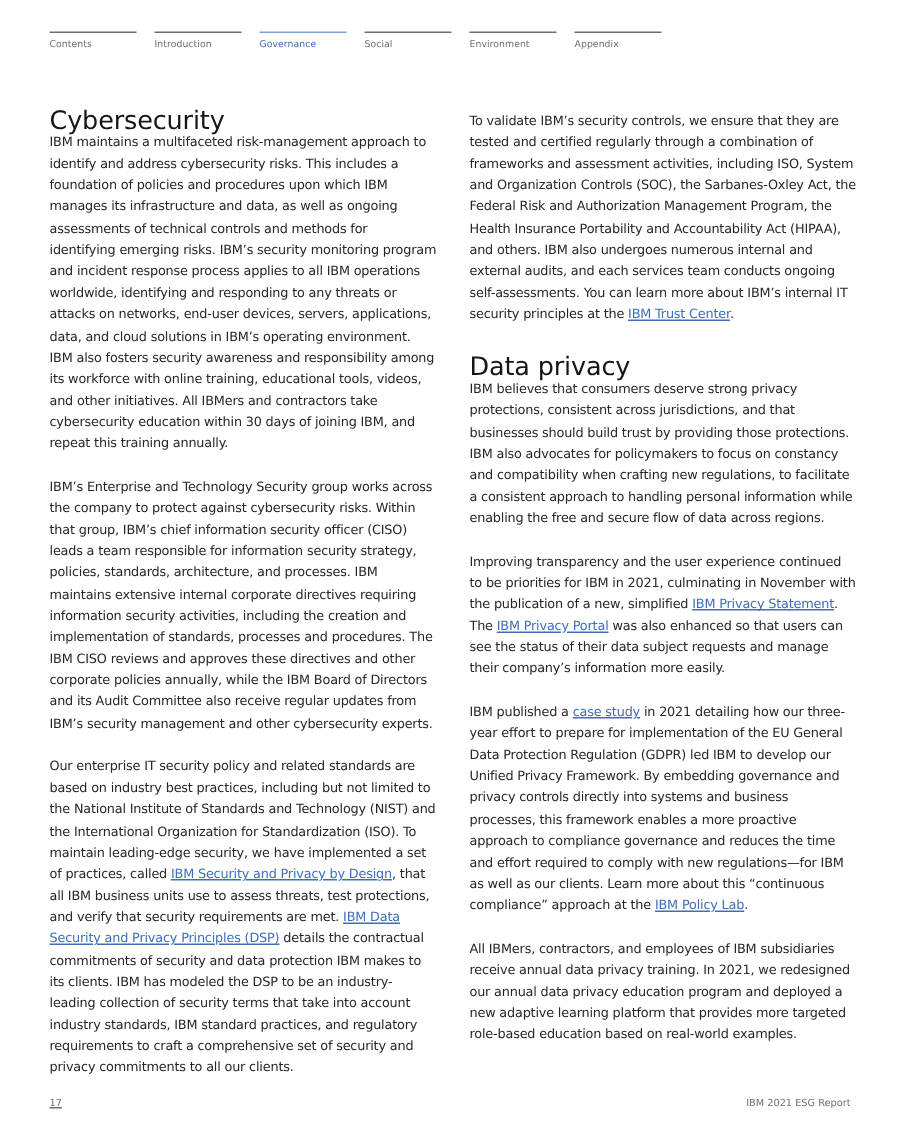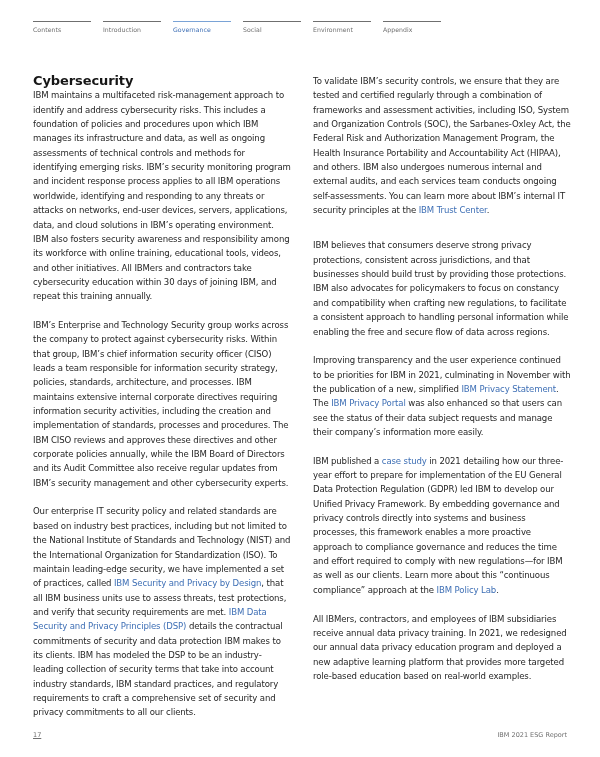--- a/index.html
+++ b/index.html
@@ -8,26 +8,26 @@
       font-family: "DejaVu Sans", sans-serif; color: #161616;
     }
     .nav { position: absolute; top: 21px; left: 33px; display: flex; gap: 12px; }
     .nav-item { width: 58px; border-top: 1px solid #6f6f6f; padding-top: 4px;
       font-size: 6.2px; color: #6f6f6f; letter-spacing: 0.05px; cursor: pointer; }
     .nav-item.active { border-top-color: #7aa3d6; color: #3e6fb5; }
     .col { position: absolute; top: 74px; width: 258px;
       font-size: 8.55px; line-height: 14.35px; letter-spacing: -0.12px; color: #262626; }
     .col.left { left: 33px; }
     .col.right { left: 313px; width: 258px; }
-    .col h2 { margin: 0; font-size: 13px; line-height: 14.4px; font-weight: bold;
+    .col h2 { margin: 0; font-size: 17px; line-height: 14.4px; font-weight: normal;
       color: #161616; letter-spacing: -0.1px; }
     .col p { margin: 0; }
     .gap { height: 14.4px; }
     .gap2 { height: 21px; }
-    a.lnk { color: #3e6fb5; text-decoration-thickness: 0.6px; }
+    a.lnk { color: #3e6fb5; text-decoration: underline; text-decoration-thickness: 0.6px; }
     .footer-page { position: absolute; left: 33px; top: 731px; font-size: 6.5px; color: #6f6f6f; text-decoration: underline; }
     .footer-title { position: absolute; right: 33px; top: 731px; font-size: 6.5px; color: #6f6f6f; padding-left: 40px; }
   </style>
 </head>
 <body>
 
 <nav class="nav">
   <div class="nav-item">Contents</div>
   <div class="nav-item">Introduction</div>
   <div class="nav-item active">Governance</div>
@@ -41,20 +41,21 @@
   <p>IBM maintains a multifaceted risk-management approach to identify and address cybersecurity risks. This includes a foundation of policies and procedures upon which IBM manages its infrastructure and data, as well as ongoing assessments of technical controls and methods for identifying emerging risks. IBM’s security monitoring program and incident response process applies to all IBM operations worldwide, identifying and responding to any threats or attacks on networks, end-user devices, servers, applications, data, and cloud solutions in IBM’s operating environment. IBM also fosters security awareness and responsibility among its workforce with online training, educational tools, videos, and other initiatives. All IBMers and contractors take cybersecurity education within 30 days of joining IBM, and repeat this training annually.</p>
   <div class="gap"></div>
   <p>IBM’s Enterprise and Technology Security group works across the company to protect against cybersecurity risks. Within that group, IBM’s chief information security officer (CISO) leads a team responsible for information security strategy, policies, standards, architecture, and processes. IBM maintains extensive internal corporate directives requiring information security activities, including the creation and implementation of standards, processes and procedures. The IBM CISO reviews and approves these directives and other corporate policies annually, while the IBM Board of Directors and its Audit Committee also receive regular updates from IBM’s security management and other cybersecurity experts.</p>
   <div class="gap"></div>
   <p><span>Our enterprise IT security policy and related standards are based on industry best practices, including but not limited to the National Institute of Standards and Technology (NIST) and the International Organization for Standardization (ISO). To maintain leading-edge security, we have implemented a set of practices, called </span><a class="lnk">IBM Security and Privacy by Design</a><span>, that all IBM business units use to assess threats, test protections, and verify that security requirements are met. </span><a class="lnk">IBM Data Security and Privacy Principles (DSP)</a><span> details the contractual commitments of security and data protection IBM makes to its clients. IBM has modeled the DSP to be an industry-leading collection of security terms that take into account industry standards, IBM standard practices, and regulatory requirements to craft a comprehensive set of security and privacy commitments to all our clients.</span></p>
 </section>
 
 <section class="col right">
   <p><span>To validate IBM’s security controls, we ensure that they are tested and certified regularly through a combination of frameworks and assessment activities, including ISO, System and Organization Controls (SOC), the Sarbanes-Oxley Act, the Federal Risk and Authorization Management Program, the Health Insurance Portability and Accountability Act (HIPAA), and others. IBM also undergoes numerous internal and external audits, and each services team conducts ongoing self-assessments. You can learn more about IBM’s internal IT security principles at the </span><a class="lnk">IBM Trust Center</a><span>.</span></p>
   <div class="gap2"></div>
+  <h2>Data privacy</h2>
   <p>IBM believes that consumers deserve strong privacy protections, consistent across jurisdictions, and that businesses should build trust by providing those protections. IBM also advocates for policymakers to focus on constancy and compatibility when crafting new regulations, to facilitate a consistent approach to handling personal information while enabling the free and secure flow of data across regions.</p>
   <div class="gap"></div>
   <p><span>Improving transparency and the user experience continued to be priorities for IBM in 2021, culminating in November with the publication of a new, simplified </span><a class="lnk">IBM Privacy Statement</a><span>. The </span><a class="lnk">IBM Privacy Portal</a><span> was also enhanced so that users can see the status of their data subject requests and manage their company’s information more easily.</span></p>
   <div class="gap"></div>
   <p><span>IBM published a </span><a class="lnk">case study</a><span> in 2021 detailing how our three-year effort to prepare for implementation of the EU General Data Protection Regulation (GDPR) led IBM to develop our Unified Privacy Framework. By embedding governance and privacy controls directly into systems and business processes, this framework enables a more proactive approach to compliance governance and reduces the time and effort required to comply with new regulations—for IBM as well as our clients. Learn more about this “continuous compliance” approach at the </span><a class="lnk">IBM Policy Lab</a><span>.</span></p>
   <div class="gap"></div>
   <p>All IBMers, contractors, and employees of IBM subsidiaries receive annual data privacy training. In 2021, we redesigned our annual data privacy education program and deployed a new adaptive learning platform that provides more targeted role-based education based on real-world examples.</p>
 </section>
 
 <div class="footer-page">17</div>

